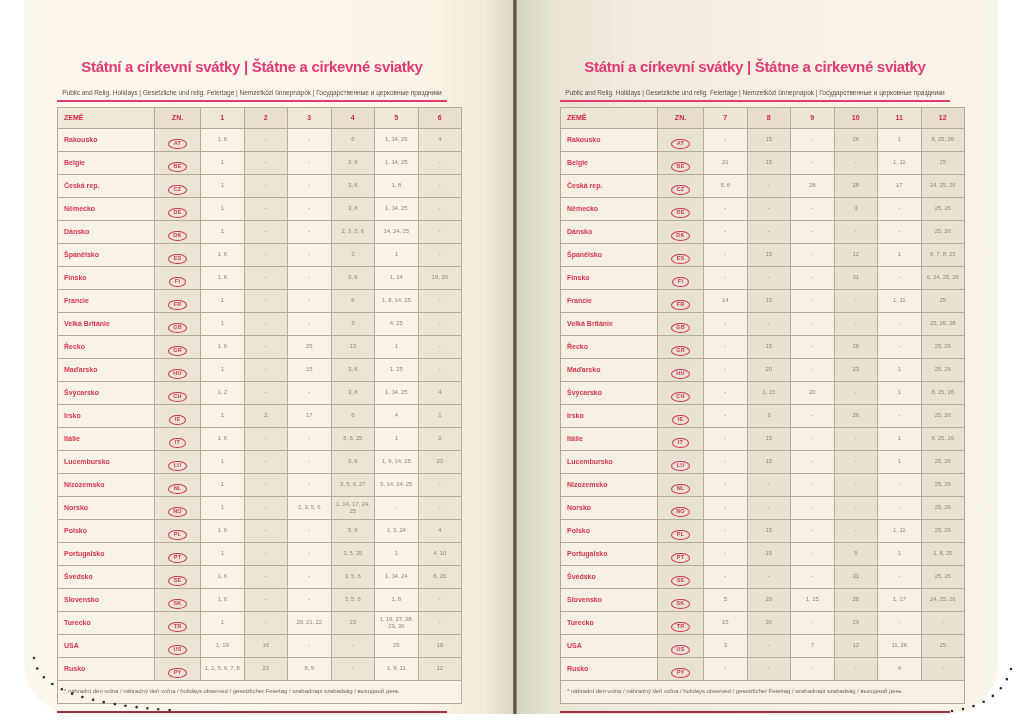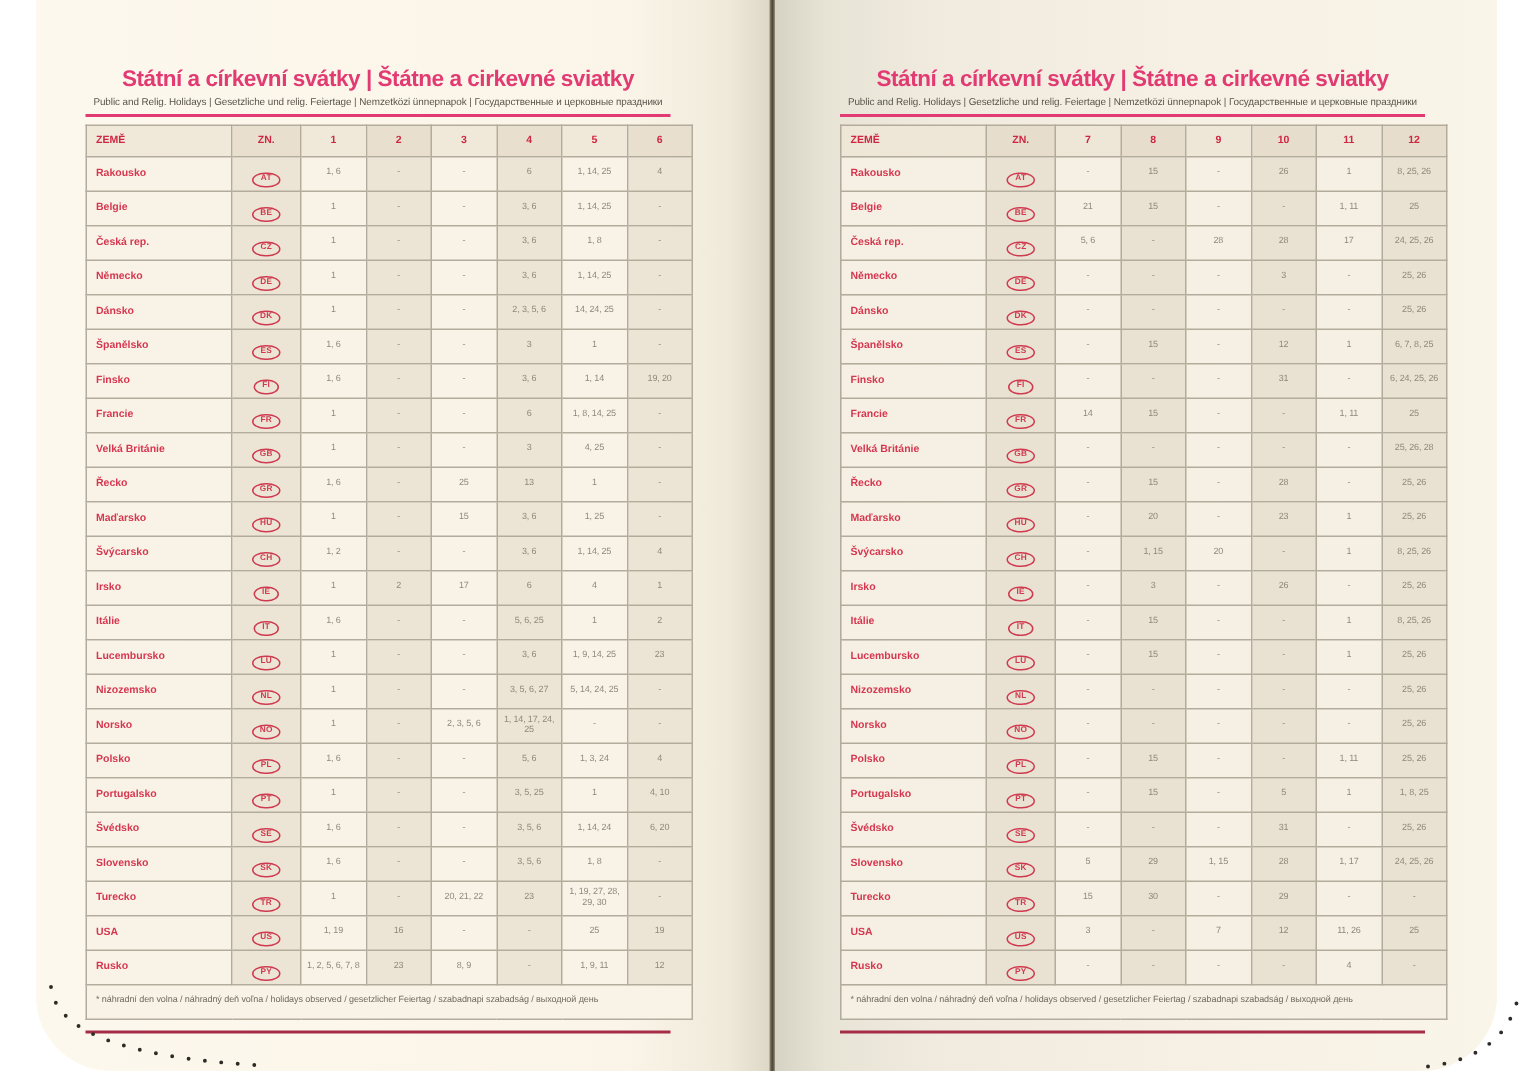--- a/index.html
+++ b/index.html
@@ -20,21 +20,21 @@
     border-bottom-right-radius:50px;
   }
   .spine{
     position:absolute;left:513px;top:0;width:4px;height:714px;
     background:linear-gradient(to right,#948c7c,#4c463a 45%,#6e6756,#b0a996);
   }
   .page-inner{position:absolute;top:44px;width:390px;}
   .page-left .page-inner{left:33px;}
   .page-right .page-inner{left:43px;}
   .title{
-    margin:0;font-size:15px;font-weight:bold;color:#e23a72;
+    margin:14px;font-size:15px;font-weight:bold;color:#e23a72;
     text-align:center;letter-spacing:-0.3px;white-space:nowrap;
   }
   .subtitle{
     margin-top:4px;font-size:6.6px;color:#59544b;text-align:center;
     white-space:nowrap;letter-spacing:-0.05px;
   }
   .rule-pink{height:2px;background:#e23a72;margin-top:4px;}
   table.holiday-table{
     width:390px;margin-top:5px;border-collapse:collapse;table-layout:fixed;
     border:1px solid #b3ab9c;

